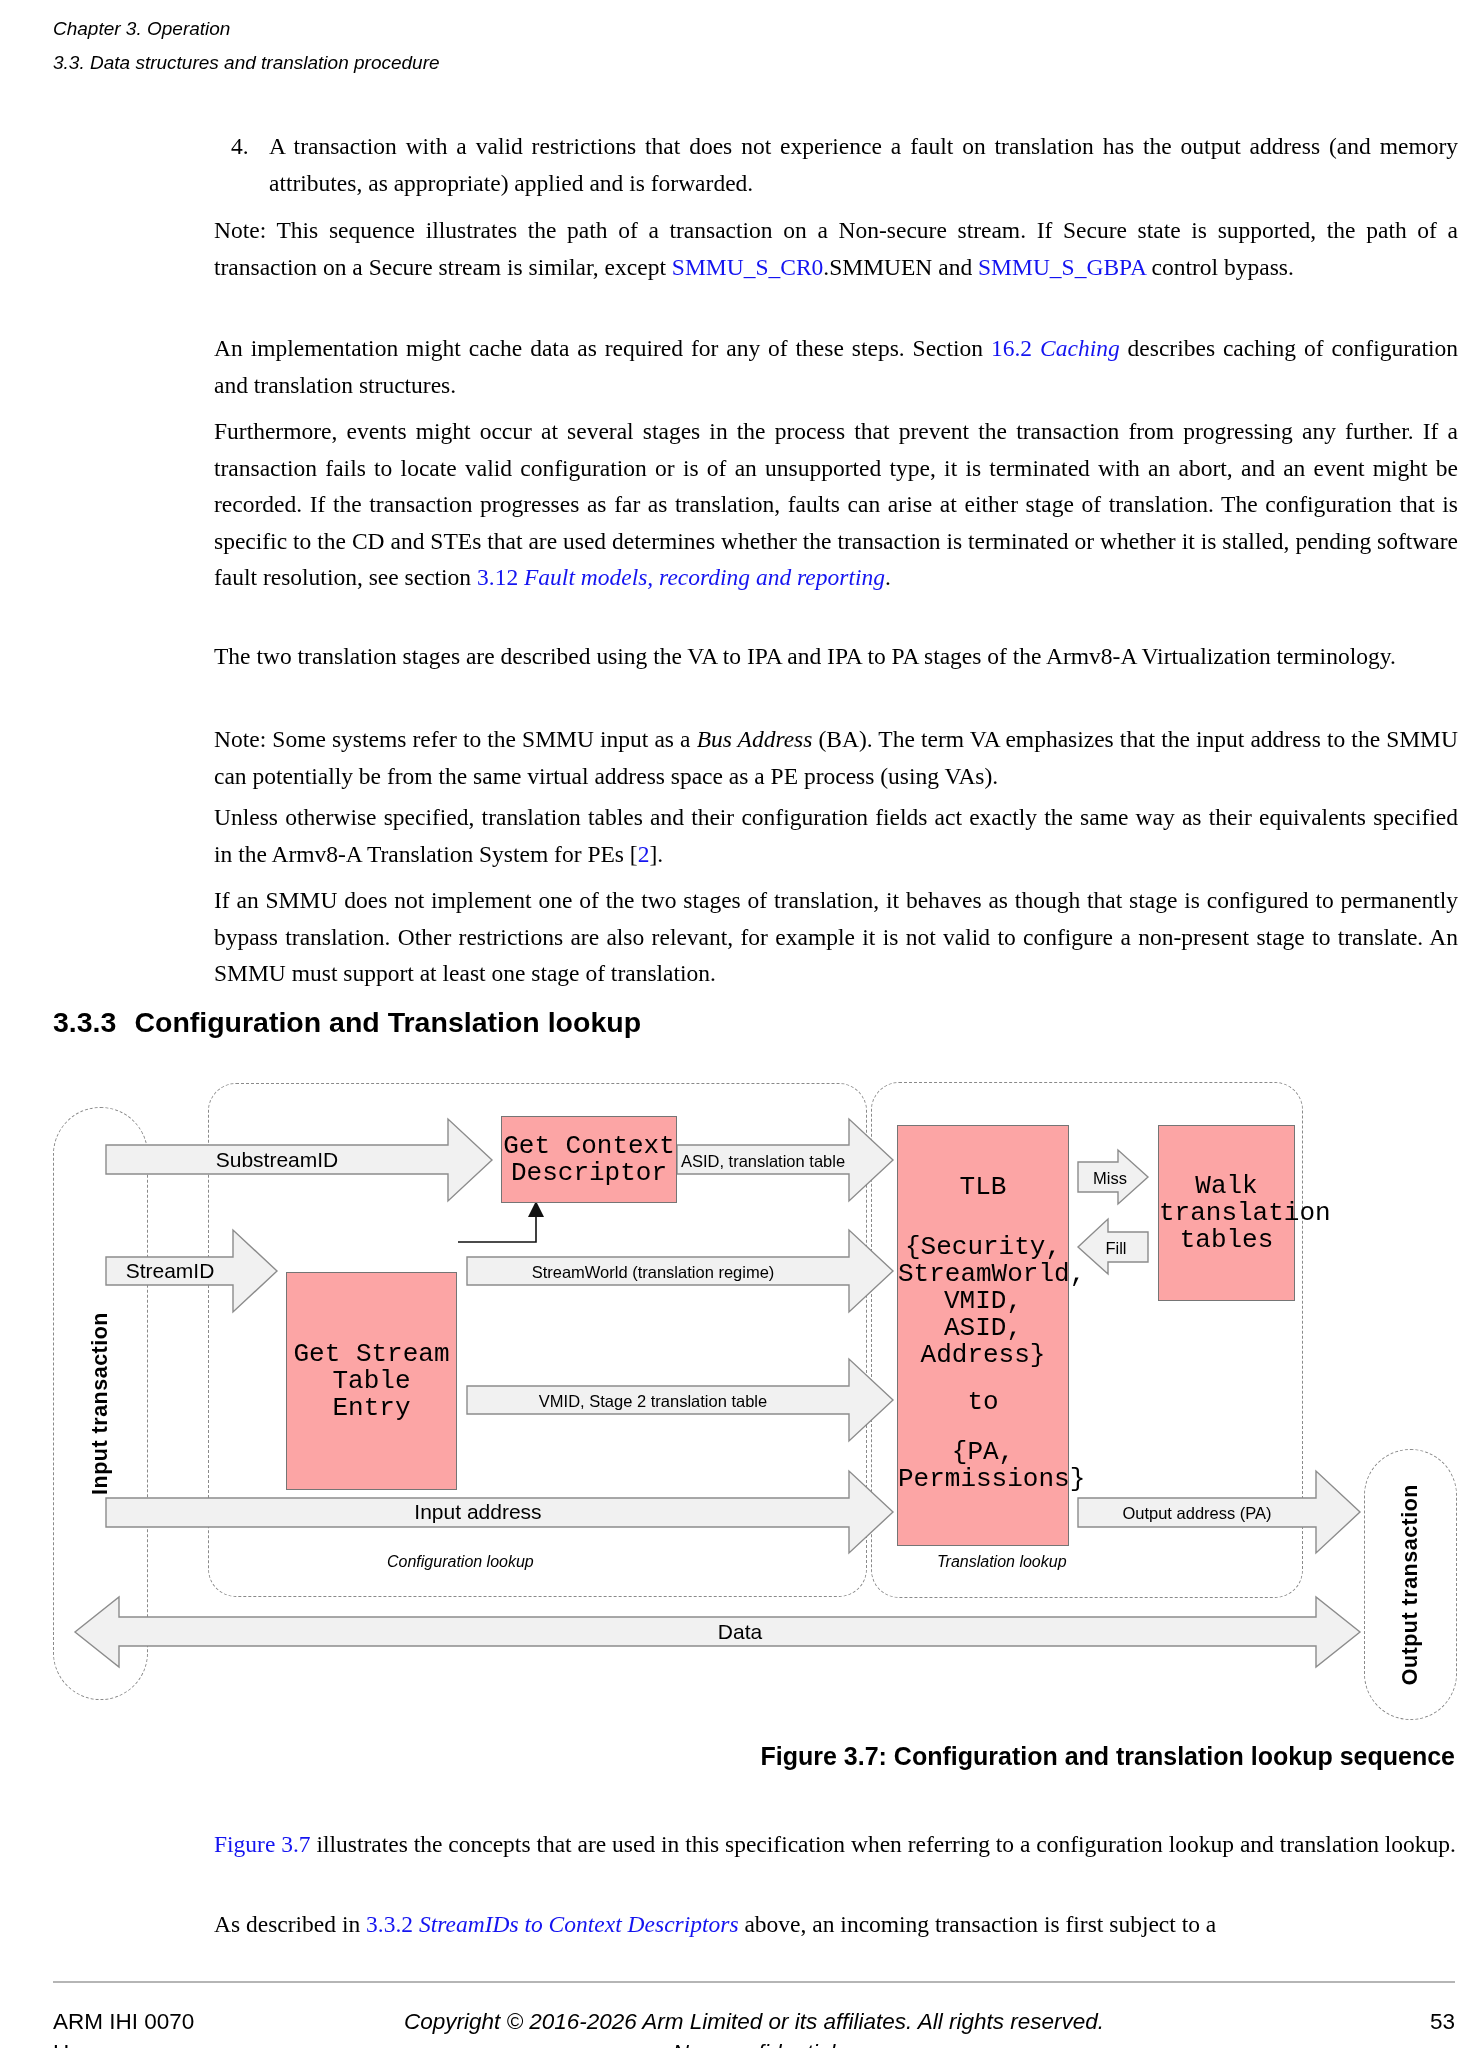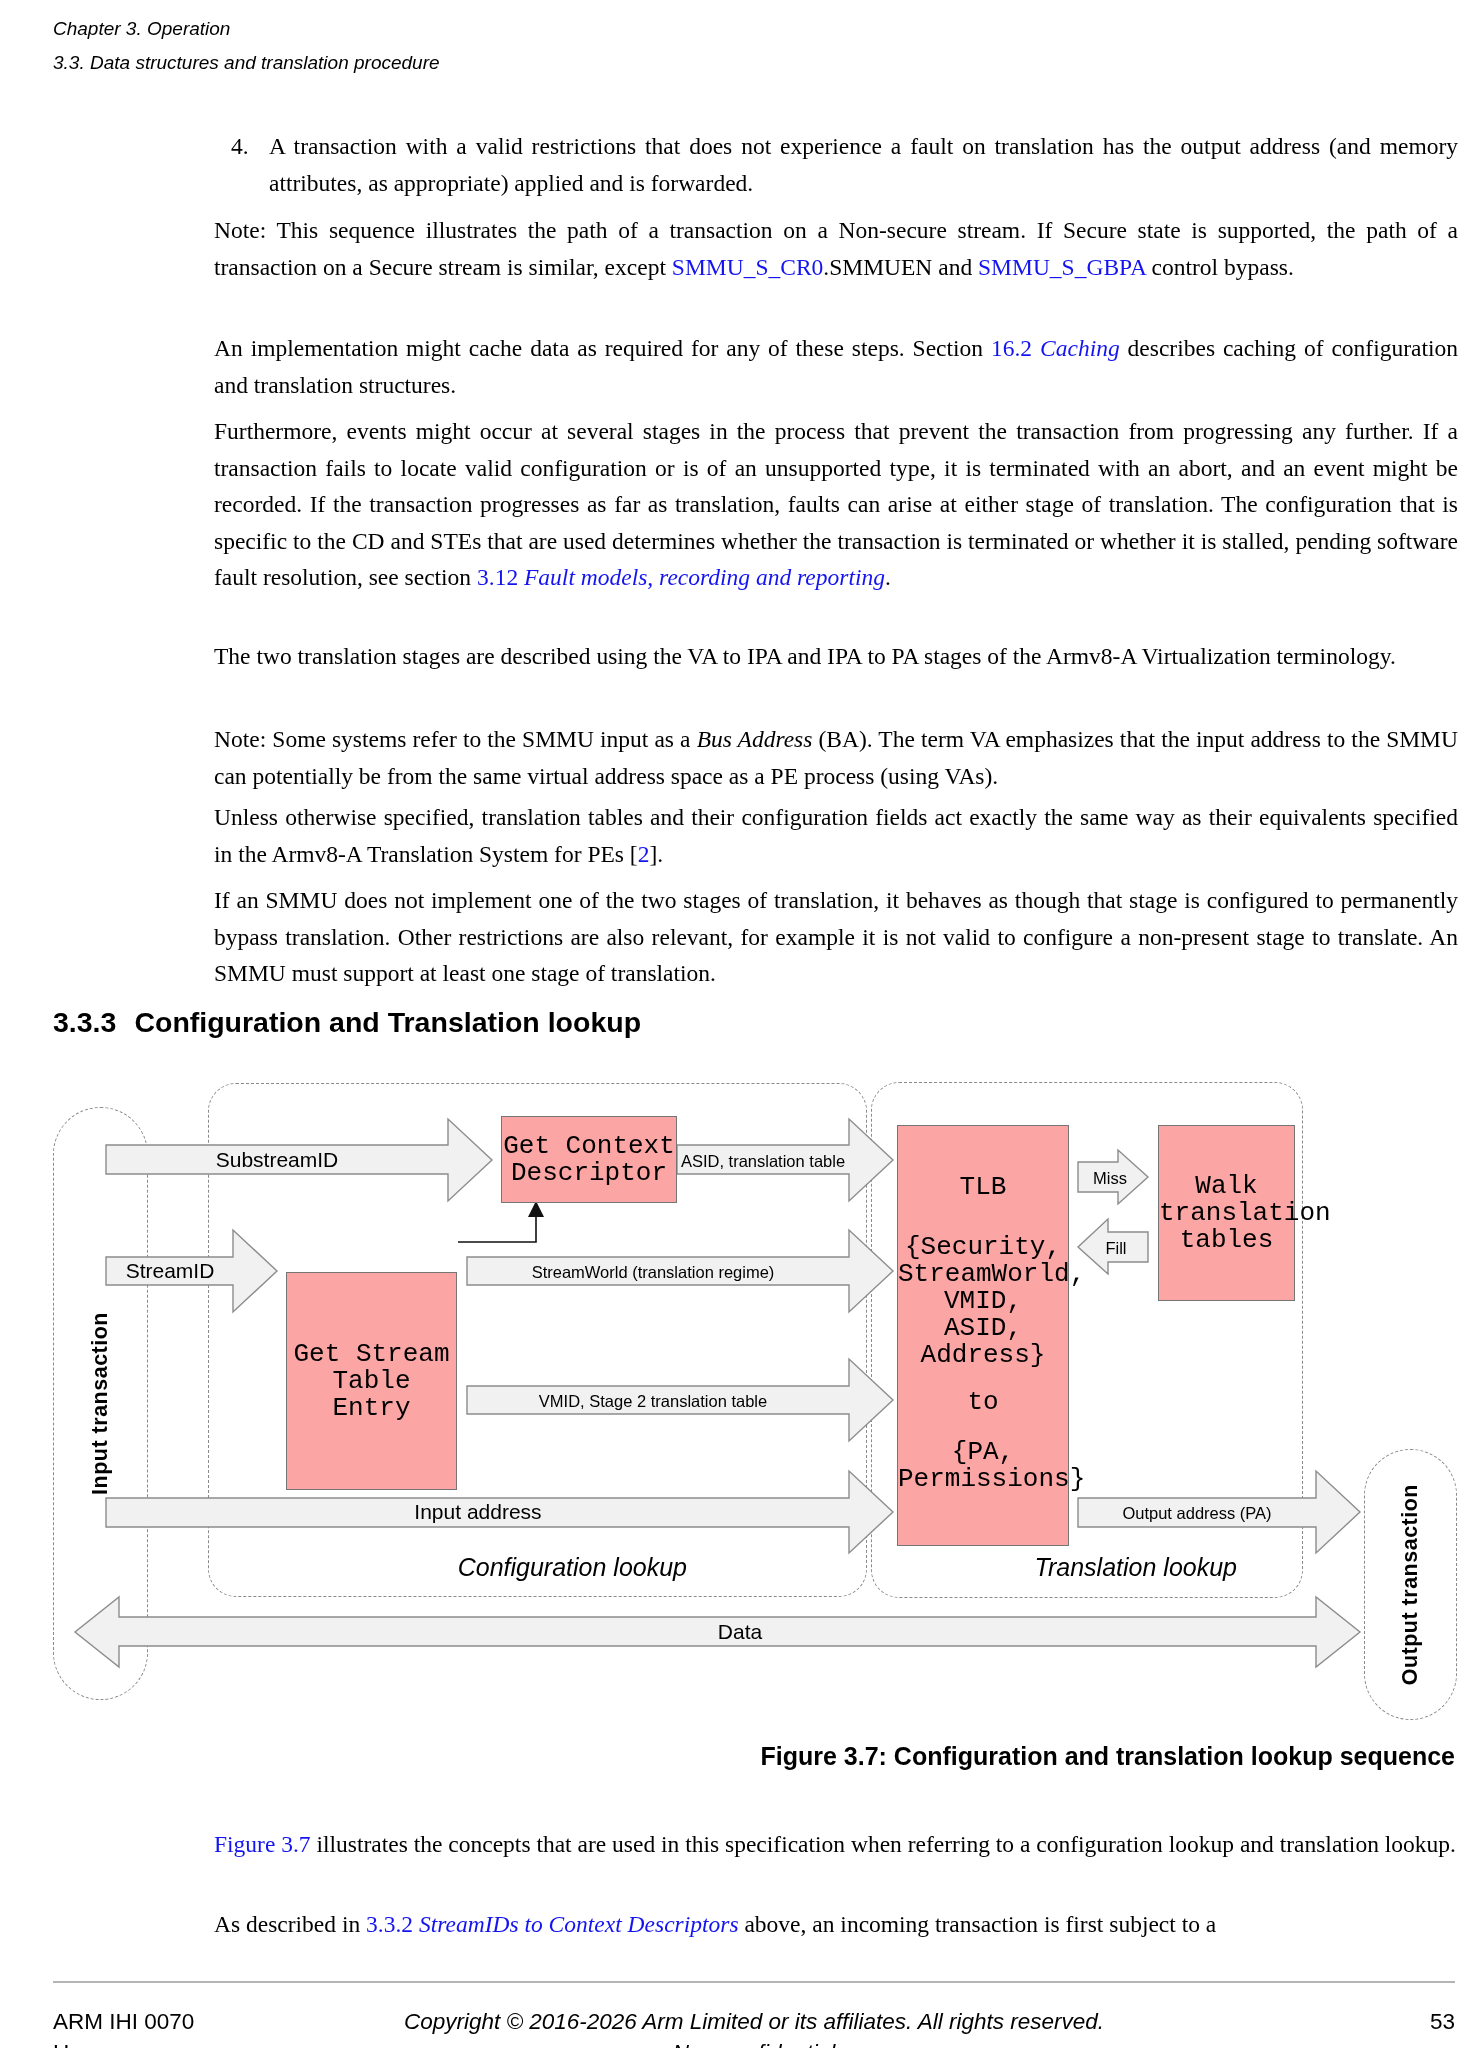--- a/index.html
+++ b/index.html
@@ -59,22 +59,22 @@
   .tlbtitle { position:absolute; left:0; right:0; top:48px; text-align:center; }
   .tlbkeys  { position:absolute; left:0; right:0; top:108px; text-align:center; }
   .tlbto    { position:absolute; left:0; right:0; top:263px; text-align:center; }
   .tlbpa    { position:absolute; left:0; right:0; top:313px; text-align:center; }
   .flabel {
     position:absolute; font-family:"Liberation Sans", sans-serif; font-size:21px;
     line-height:26px; text-align:center; color:#000; white-space:nowrap;
   }
   .flabel.small { font-size:16.5px; line-height:20px; }
   .regionlabel {
-    position:absolute; top:503px; width:300px; text-align:right;
-    font-family:"Liberation Sans", sans-serif; font-style:italic; font-size:25px;
+    position:absolute; top:503px; width:300px; text-align:left;
+    font-family:"Liberation Sans", sans-serif; font-style:italic; font-size:16px;
   }
   .figcaption {
     position:absolute; top:1742px; left:53px; right:5px; text-align:right;
     font-family:"Liberation Sans", sans-serif; font-weight:bold; font-size:25px;
   }
   
   .footrule { position:absolute; top:1981px; left:53px; right:5px; height:2px; background:#b5b5b5; }
   .foot {
     position:absolute; font-family:"Liberation Sans", sans-serif; font-size:22.5px; color:#000;margin-top:12px;
   }

